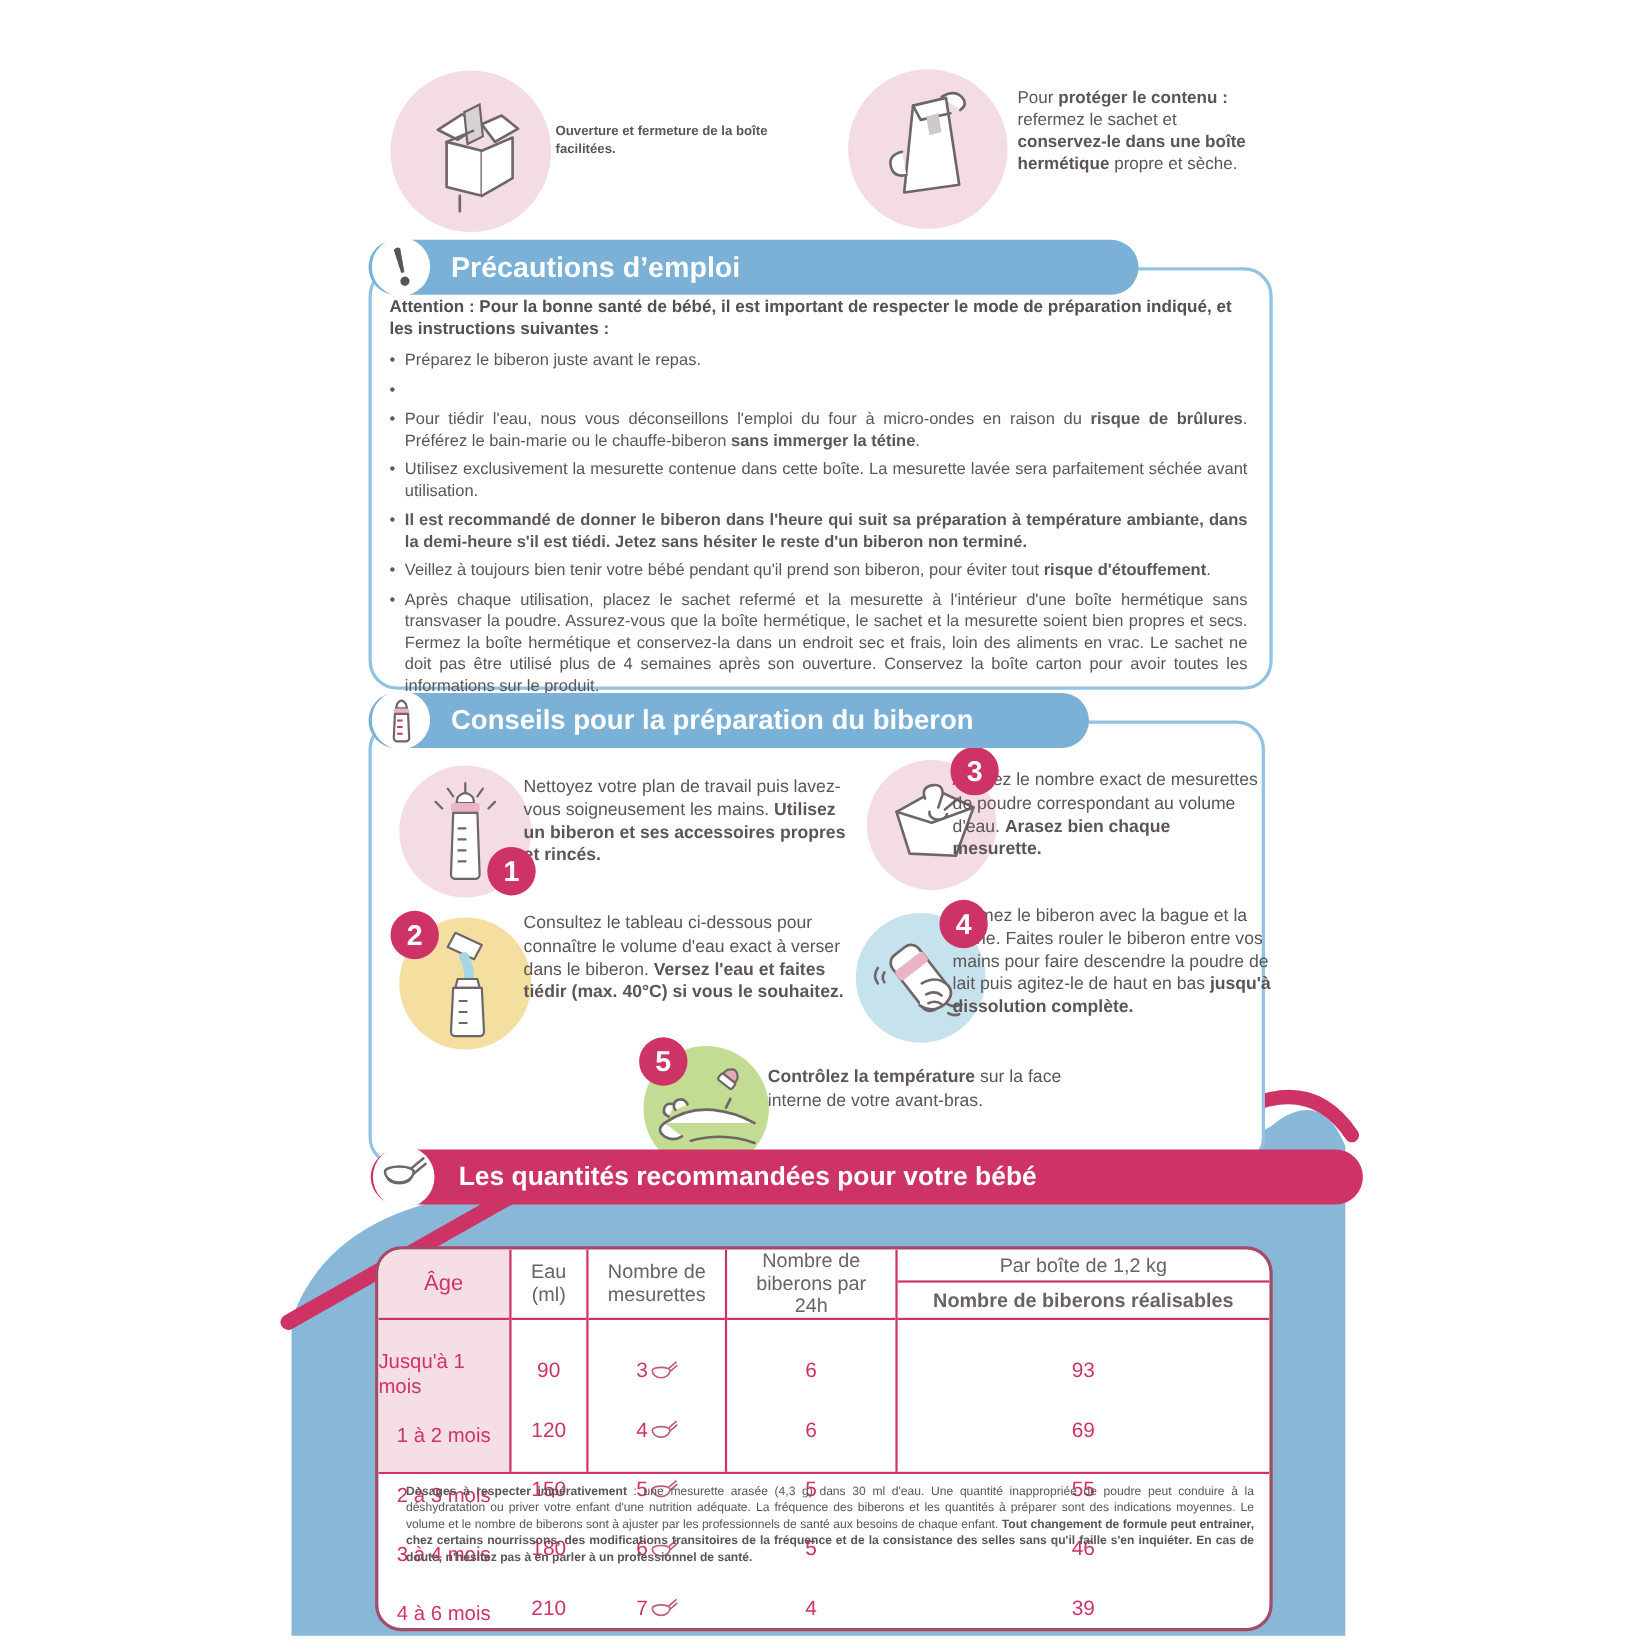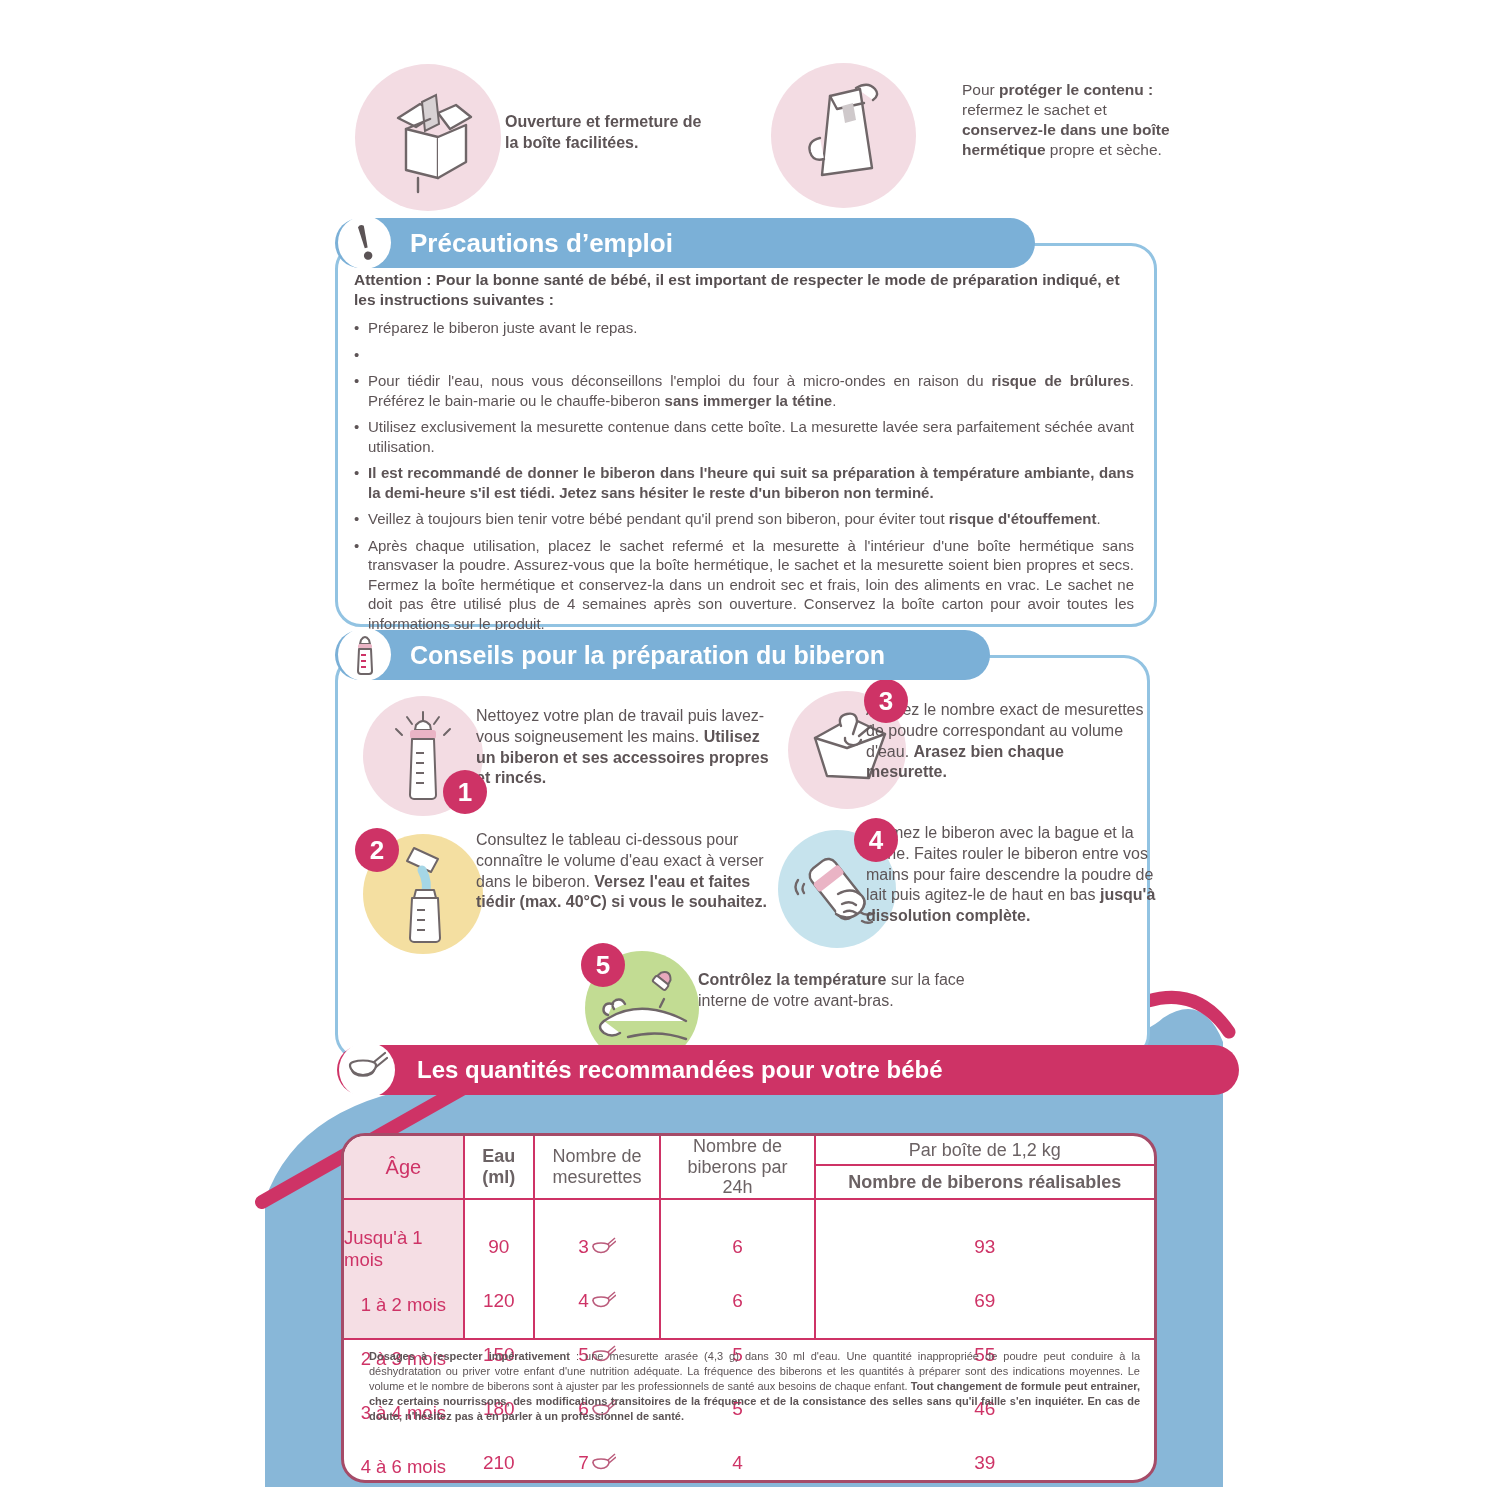--- a/index.html
+++ b/index.html
@@ -3,21 +3,21 @@
 <meta charset="utf-8">
 <style>
   html,body{margin:0;padding:0;}
   body{width:1500px;height:1500px;background:#fff;font-family:"Liberation Sans",sans-serif;position:relative;overflow:hidden;}
   .b{font-weight:bold;}
   .page{position:absolute;inset:0;}
   
   .bg-decor{position:absolute;left:0;top:0;z-index:0;}
   
   .tip-oval{position:absolute;border-radius:50%;background:var(--pink-pale);display:flex;align-items:center;justify-content:center;}
-  .tip-text{position:absolute;color:var(--text);font-size:16px;line-height:1.3;}
+  .tip-text{position:absolute;color:var(--text);font-size:12px;line-height:1.3;}
   
   .pill{position:absolute;display:flex;align-items:center;z-index:3;border-radius:26px;color:#fff;font-weight:bold;}
   .pill-blue{background:var(--blue);}
   .pill-crimson{background:var(--crimson);}
   .pill .wcircle{position:absolute;left:3px;top:-2px;background:#fff;border-radius:50%;display:flex;align-items:center;justify-content:center;}
   .card{position:absolute;background:#fff;border:3px solid var(--blue-border);border-radius:26px;z-index:2;box-sizing:border-box;}
   .c1{padding:24px 20px 0 16px;}
   .intro{margin:0 0 8px 0;font-weight:bold;color:#564e50;font-size:15.5px;line-height:1.3;}
   .bullet{display:flex;margin:0 0 7px 0;color:var(--text);font-size:15px;line-height:1.3;text-align:justify;}
   .bullet .mark{flex:0 0 14px;color:var(--text);}
@@ -71,21 +71,21 @@
 
   <div class="tip-oval" style="left:771px;top:63px;width:145px;height:145px;">
     <svg width="100" height="112" viewBox="0 0 100 112">
       <path class="stroke fillw" d="M62 8 q12 -7 19 1 q5 6 -2 11"></path>
       <path class="stroke fillw" d="M36 16 L66 9 L78 88 L28 95 Z"></path>
       <path class="stroke" d="M36 16 L43 29 L70 23"></path>
       <path d="M48 26 L59 23 L62 40 L51 43 Z" fill="#cfc9cb"></path>
       <path class="stroke fillw" d="M26 58 q-13 3 -10 14 q3 10 14 7"></path>
     </svg>
   </div>
-  <div class="tip-text" style="left:925px;top:80px;width:218px;font-size:15.5px;margin-left:37px;"><span>Pour </span><span class="b">protéger le contenu :</span><span> refermez le sachet et </span><span class="b">conservez-le dans une boîte hermétique</span><span> propre et sèche.</span></div>
+  <div class="tip-text" style="left:925px;top:80px;width:218px;font-size:15.5px;"><span>Pour </span><span class="b">protéger le contenu :</span><span> refermez le sachet et </span><span class="b">conservez-le dans une boîte hermétique</span><span> propre et sèche.</span></div>
 
   <div class="pill pill-blue" style="left:335px;top:218px;width:625px;height:50px;padding-left:75px;font-size:26px;">
     <div class="wcircle" style="width:53px;height:53px;">
       <svg width="40" height="44" viewBox="0 0 40 44">
         <g transform="rotate(-14 20 22)">
           <path d="M17 5 Q20 2 23 5 L21.5 27 L18.5 27 Z" fill="#5b5355"></path>
           <circle cx="20" cy="35" r="4.2" fill="#5b5355"></circle>
         </g>
       </svg>
     </div>
@@ -232,21 +232,21 @@
         <div class="hcell age-h">Âge</div>
         <div class="bcell">
           <div class="tline age-line">Jusqu'à 1 mois</div>
           <div class="tline age-line">1 à 2 mois</div>
           <div class="tline age-line">2 à 3 mois</div>
           <div class="tline age-line">3 à 4 mois</div>
           <div class="tline age-line">4 à 6 mois</div>
         </div>
       </div>
       <div class="qcol" style="width:75px;">
-        <div class="hcell" style="padding:4px 10px;font-weight:bold;">Eau (ml)</div>
+        <div class="hcell" style="padding:4px 10px;">Eau (ml)</div>
         <div class="bcell">
           <div class="tline">90</div>
           <div class="tline">120</div>
           <div class="tline">150</div>
           <div class="tline">180</div>
           <div class="tline">210</div>
         </div>
       </div>
       <div class="qcol" style="width:135px;">
         <div class="hcell" style="padding:0 12px;">Nombre de mesurettes</div>

